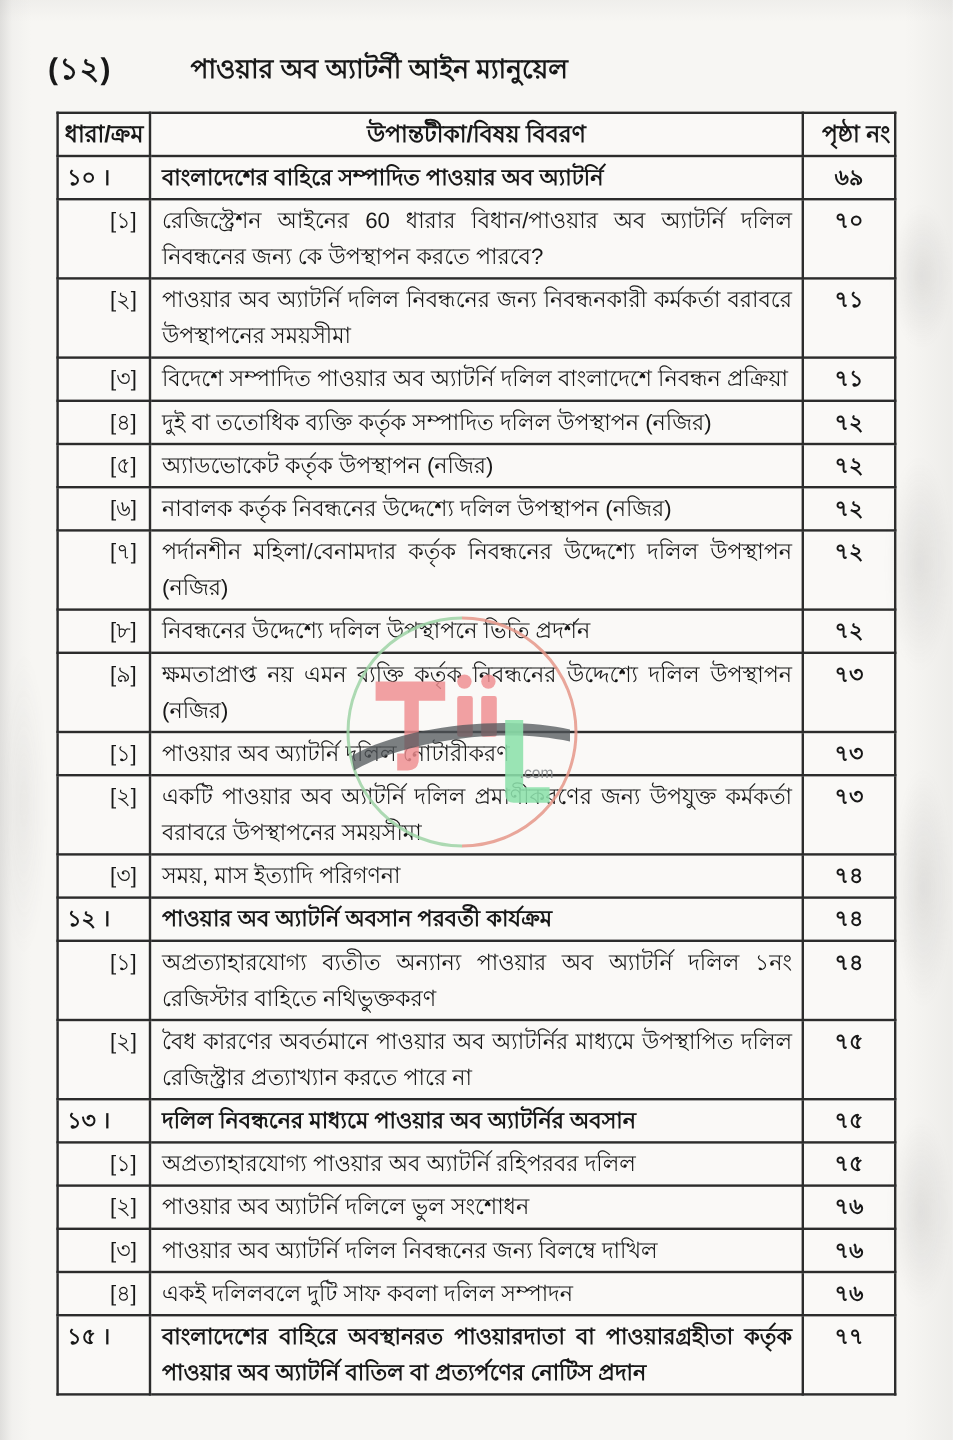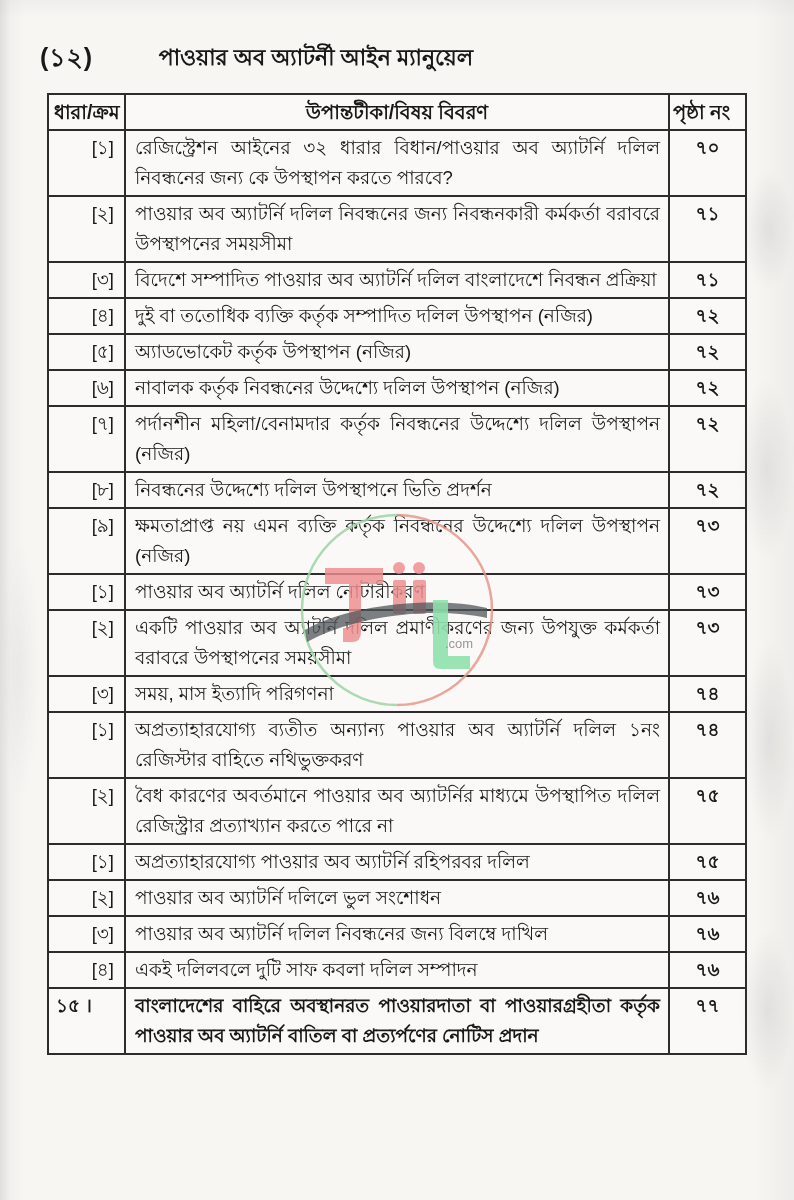--- a/index.html
+++ b/index.html
@@ -35,31 +35,31 @@
   table.toc col.c3 { width: 77px; }
   table.toc th, table.toc td {
     border: 2px solid #2c2c2c;
     vertical-align: top;
     font-size: 18.5px;
     line-height: 30px;
   }
   table.toc thead th { font-weight: 700; font-size: 19.5px; padding: 2px 3px; }
   th.h-serial { text-align: left; padding-left: 5px !important; }
   th.h-desc   { text-align: center; border-radius: 14px; }
-  th.h-page   { text-align: left; }
+  th.h-page   { text-align: right; }
   td.c-serial { text-align: right; padding: 2px 10px 2px 4px; font-size: 18px; }
   td.c-desc   { text-align: justify; padding: 2px 8px 2px 9px; }
   td.c-page   { text-align: center; padding: 2px 2px; font-size: 18px; font-weight: bold; }
   tr.section td.c-serial { text-align: left; font-weight: 700; padding-left: 7px; }
   tr.section td.c-desc   { font-weight: 700; text-align: left; }
   tr.section td.c-page   { font-weight: 700; }
   tr.section.justify td.c-desc { text-align: justify; }
   
   .watermark {
-    position: absolute; left: 295px; top: 508px;
+    position: absolute; left: 283px; top: 508px;
     width: 204px; height: 204px;
     pointer-events: none;
   }
   
   .smudge {
     position: absolute; border-radius: 50%;
     background: radial-gradient(ellipse at center, rgba(110,110,110,.14), rgba(110,110,110,0) 70%);
     filter: blur(2px);
   }
   .sm1 { left: 742px; top: 170px; width: 52px; height: 120px; }
@@ -81,24 +81,29 @@
       <col class="c3">
     </colgroup>
   <thead>
     <tr>
       <th class="h-serial">ধারা/ক্রম</th>
       <th class="h-desc">উপান্তটীকা/বিষয় বিবরণ</th>
       <th class="h-page">পৃষ্ঠা নং</th>
     </tr>
   </thead>
   <tbody>
-
-  <tr>
-    <td class="c-serial">[১]</td>
-    <td class="c-desc">রেজিস্ট্রেশন আইনের ৩২ ধারার বিধান/পাওয়ার অব অ্যাটর্নি দলিল নিবন্ধনের জন্য কে উপস্থাপন করতে পারবে?</td>
+  <tr class="section">
+    <td class="c-serial">১০ ।</td>
+    <td class="c-desc">বাংলাদেশের বাহিরে সম্পাদিত পাওয়ার অব অ্যাটর্নি</td>
+    <td class="c-page">৬৯</td>
+  </tr>
+
+  <tr>
+    <td class="c-serial">[১]</td>
+    <td class="c-desc">রেজিস্ট্রেশন আইনের 60 ধারার বিধান/পাওয়ার অব অ্যাটর্নি দলিল নিবন্ধনের জন্য কে উপস্থাপন করতে পারবে?</td>
     <td class="c-page">৭০</td>
   </tr>
 
   <tr>
     <td class="c-serial">[২]</td>
     <td class="c-desc">পাওয়ার অব অ্যাটর্নি দলিল নিবন্ধনের জন্য নিবন্ধনকারী কর্মকর্তা বরাবরে উপস্থাপনের সময়সীমা</td>
     <td class="c-page">৭১</td>
   </tr>
 
   <tr>
@@ -155,33 +160,43 @@
     <td class="c-desc">একটি পাওয়ার অব অ্যাটর্নি দলিল প্রমাণীকরণের জন্য উপযুক্ত কর্মকর্তা বরাবরে উপস্থাপনের সময়সীমা</td>
     <td class="c-page">৭৩</td>
   </tr>
 
   <tr>
     <td class="c-serial">[৩]</td>
     <td class="c-desc">সময়, মাস ইত্যাদি পরিগণনা</td>
     <td class="c-page">৭৪</td>
   </tr>
 
+  <tr class="section">
+    <td class="c-serial">১২ ।</td>
+    <td class="c-desc">পাওয়ার অব অ্যাটর্নি অবসান পরবর্তী কার্যক্রম</td>
+    <td class="c-page">৭৪</td>
+  </tr>
 
   <tr>
     <td class="c-serial">[১]</td>
     <td class="c-desc">অপ্রত্যাহারযোগ্য ব্যতীত অন্যান্য পাওয়ার অব অ্যাটর্নি দলিল ১নং রেজিস্টার বাহিতে নথিভুক্তকরণ</td>
     <td class="c-page">৭৪</td>
   </tr>
 
   <tr>
     <td class="c-serial">[২]</td>
     <td class="c-desc">বৈধ কারণের অবর্তমানে পাওয়ার অব অ্যাটর্নির মাধ্যমে উপস্থাপিত দলিল রেজিস্ট্রার প্রত্যাখ্যান করতে পারে না</td>
     <td class="c-page">৭৫</td>
   </tr>
 
+  <tr class="section">
+    <td class="c-serial">১৩ ।</td>
+    <td class="c-desc">দলিল নিবন্ধনের মাধ্যমে পাওয়ার অব অ্যাটর্নির অবসান</td>
+    <td class="c-page">৭৫</td>
+  </tr>
 
   <tr>
     <td class="c-serial">[১]</td>
     <td class="c-desc">অপ্রত্যাহারযোগ্য পাওয়ার অব অ্যাটর্নি রহিপরবর দলিল</td>
     <td class="c-page">৭৫</td>
   </tr>
 
   <tr>
     <td class="c-serial">[২]</td>
     <td class="c-desc">পাওয়ার অব অ্যাটর্নি দলিলে ভুল সংশোধন</td>

